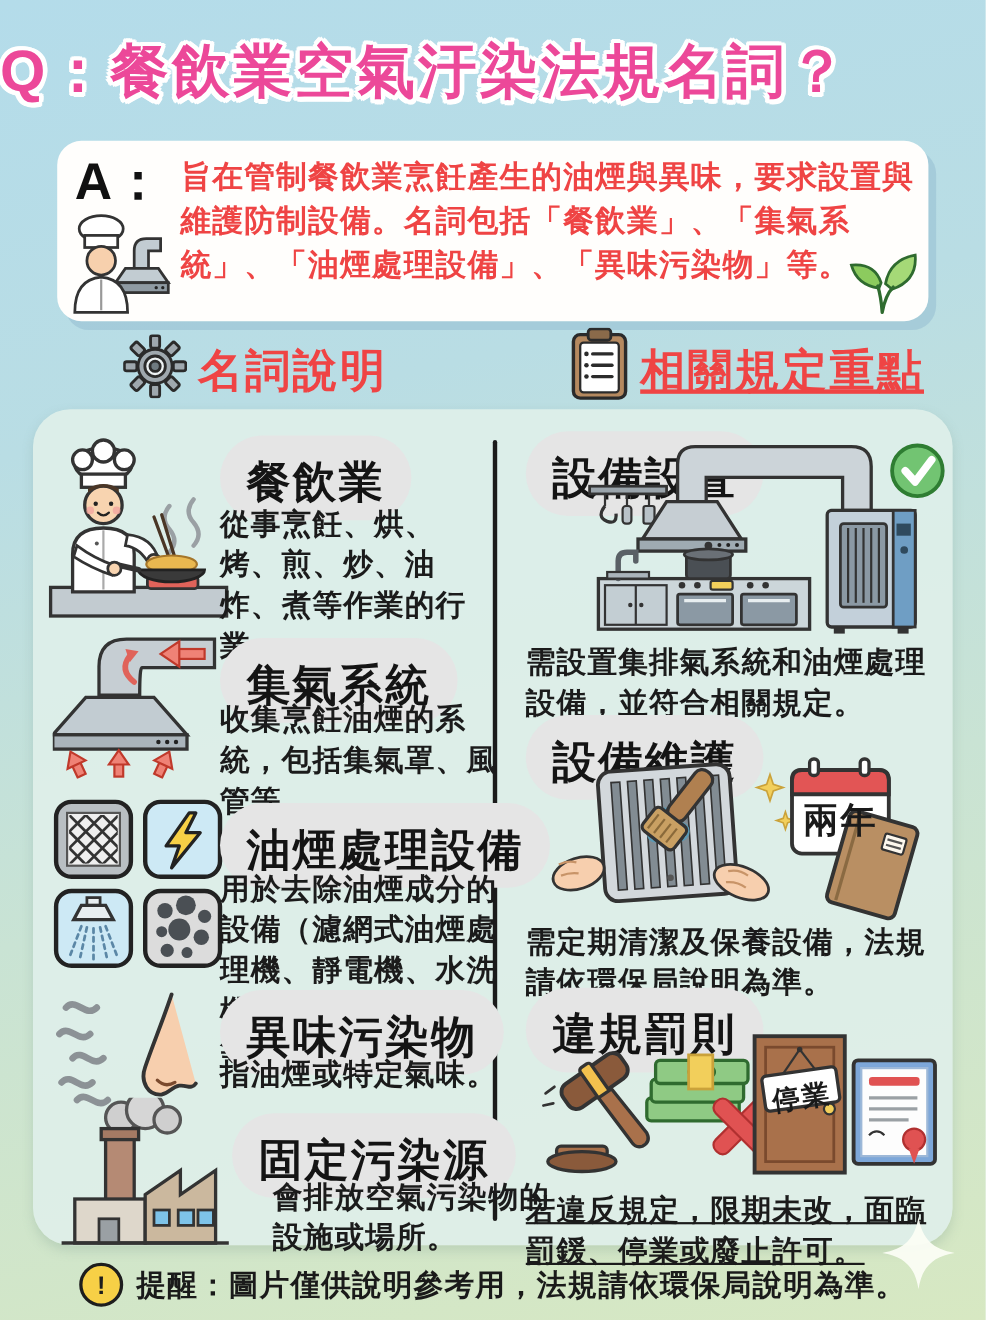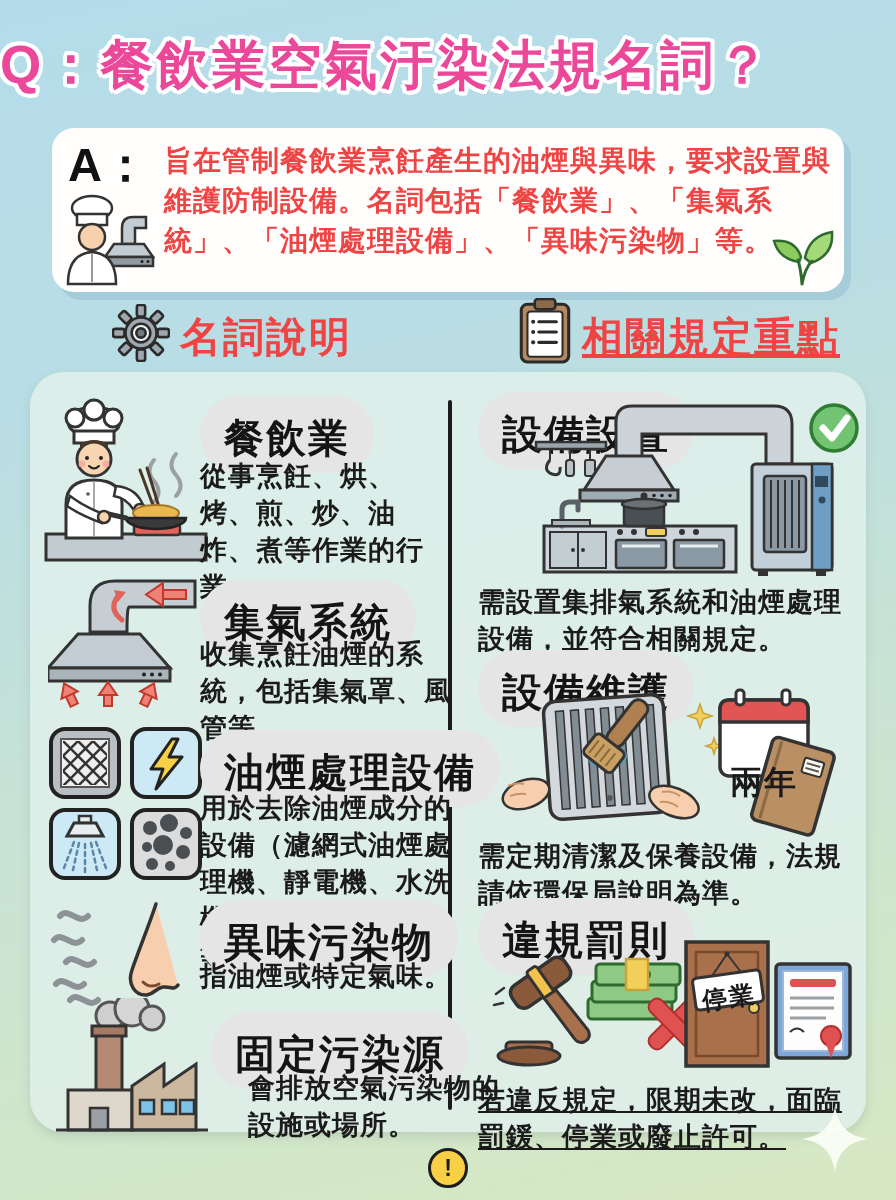--- a/index.html
+++ b/index.html
@@ -358,21 +358,21 @@
     <rect x="62" y="0" width="8" height="15" rx="3.5" fill="#fff" stroke="#333" stroke-width="3"></rect>
   </g>
   <g transform="translate(282,50) rotate(16)">
     <rect x="0" y="0" width="64" height="86" rx="6" fill="#b98f63" stroke="#333" stroke-width="3.5"></rect>
     <line x1="9" y1="3" x2="9" y2="83" stroke="#8a6a42" stroke-width="3"></line>
     <rect x="36" y="12" width="20" height="15" rx="2" fill="#fdf8ee" stroke="#333" stroke-width="2"></rect>
     <line x1="39" y1="17" x2="53" y2="17" stroke="#555" stroke-width="2"></line>
     <line x1="39" y1="22" x2="53" y2="22" stroke="#555" stroke-width="2"></line>
   </g>
 </svg>
-<span class="abs overlay-label" style="left:720px;top:724px;width:88px;font-size:32px;letter-spacing:2px;margin-top:37px;">兩年</span>
+<span class="abs overlay-label" style="left:720px;top:724px;width:88px;font-size:32px;letter-spacing:2px;">兩年</span>
 <div class="abs desc" style="left:478px;top:838px;width:372px;">需定期清潔及保養設備，法規請依環保局說明為準。</div>
 
 <span class="abs badge" style="left:478px;top:898px;">違規罰則</span>
 <svg class="abs" style="left:490px;top:938px;" width="368" height="132" viewBox="0 0 368 132">
   <g transform="translate(2,4)">
     <g transform="rotate(-35 48 40)">
       <rect x="16" y="28" width="64" height="26" rx="9" fill="#8a5a3b" stroke="#333" stroke-width="3.5"></rect>
       <rect x="42" y="24" width="12" height="34" rx="3" fill="#f2c14e" stroke="#333" stroke-width="3"></rect>
     </g>
     <path d="M52,56 L64,48 L96,88 Q100,96 92,100 Q86,102 82,96 Z" fill="#a9714b" stroke="#333" stroke-width="3"></path>
@@ -417,13 +417,14 @@
 </svg>
 <span class="abs overlay-label" style="left:696px;top:981px;width:66px;font-size:25px;transform:rotate(-8deg);letter-spacing:2px;">停業</span>
 <div class="abs desc" style="left:478px;top:1082px;width:372px;text-decoration:underline;">若違反規定，限期未改，面臨罰鍰、停業或廢止許可。</div>
 
 <svg class="abs" style="left:800px;top:1104px;" width="70" height="70" viewBox="0 0 70 70">
   <path d="M35,2 C38,22 48,32 68,35 C48,38 38,48 35,68 C32,48 22,38 2,35 C22,32 32,22 35,2 Z" fill="#fbfdf4" opacity="0.95"></path>
 </svg>
 
 <div class="abs footer-row">
   <span class="alert-dot">!</span>
+  <span class="footer-text">提醒：圖片僅供說明參考用，法規請依環保局說明為準。</span>
 </div>
 
 </body></html>

